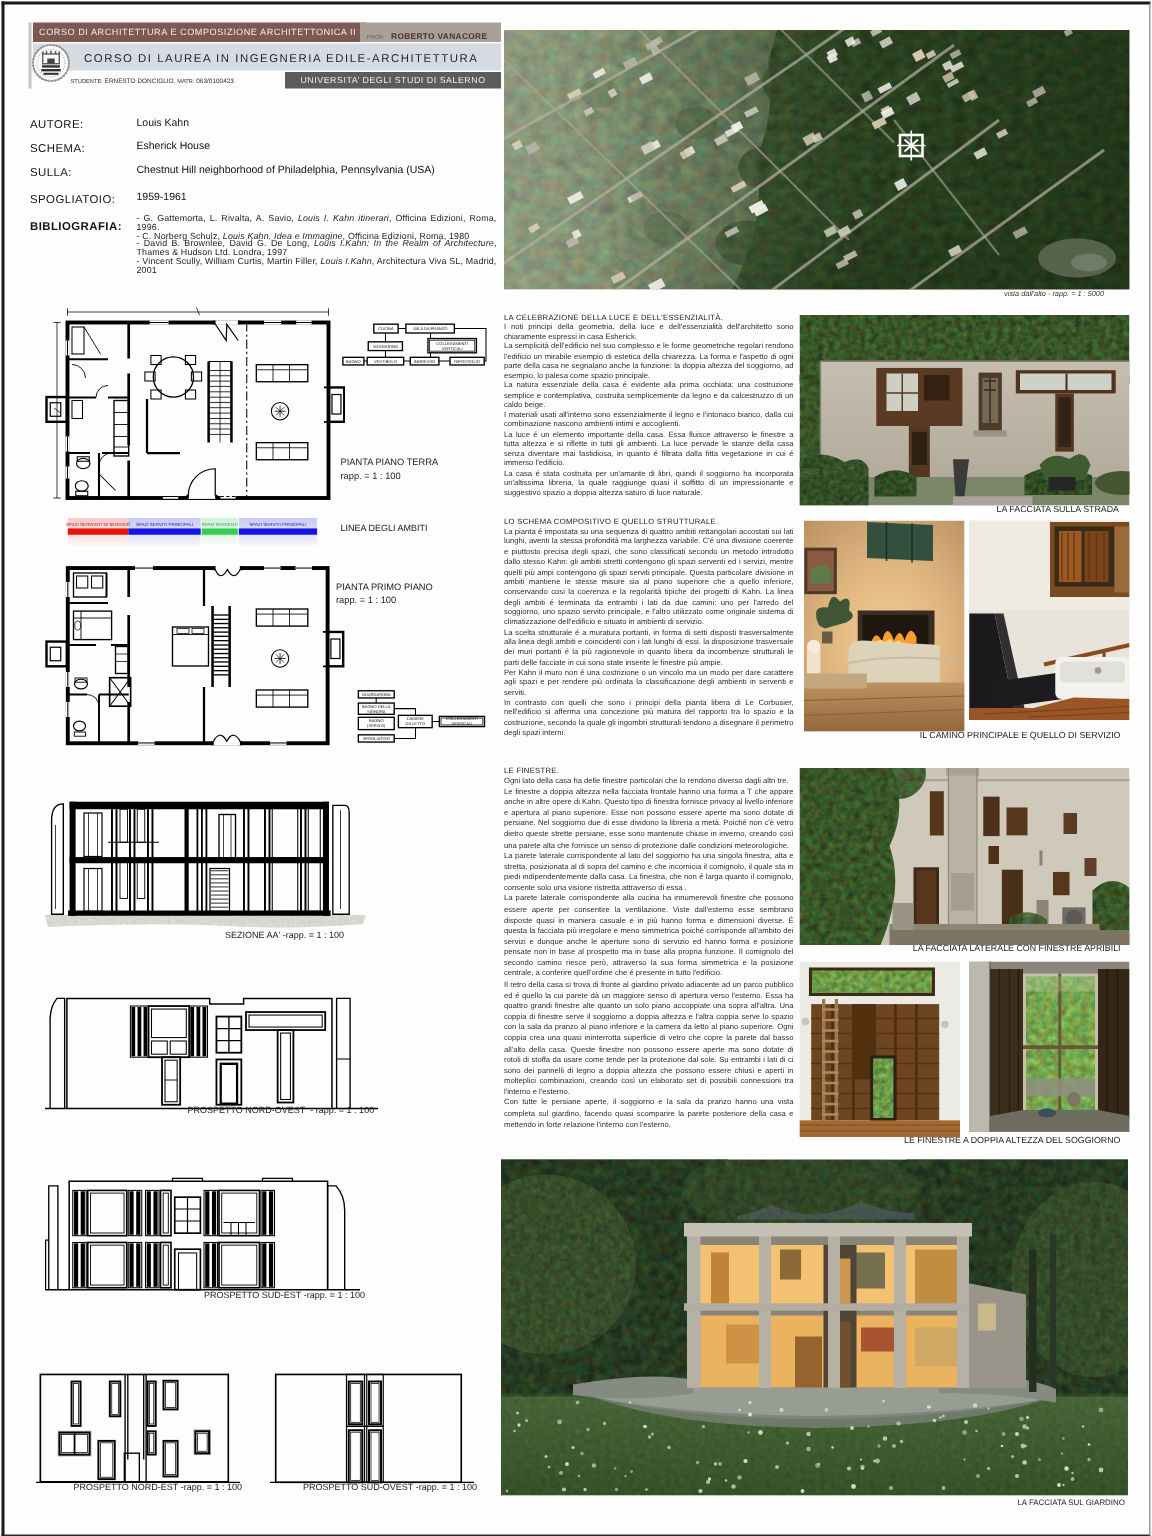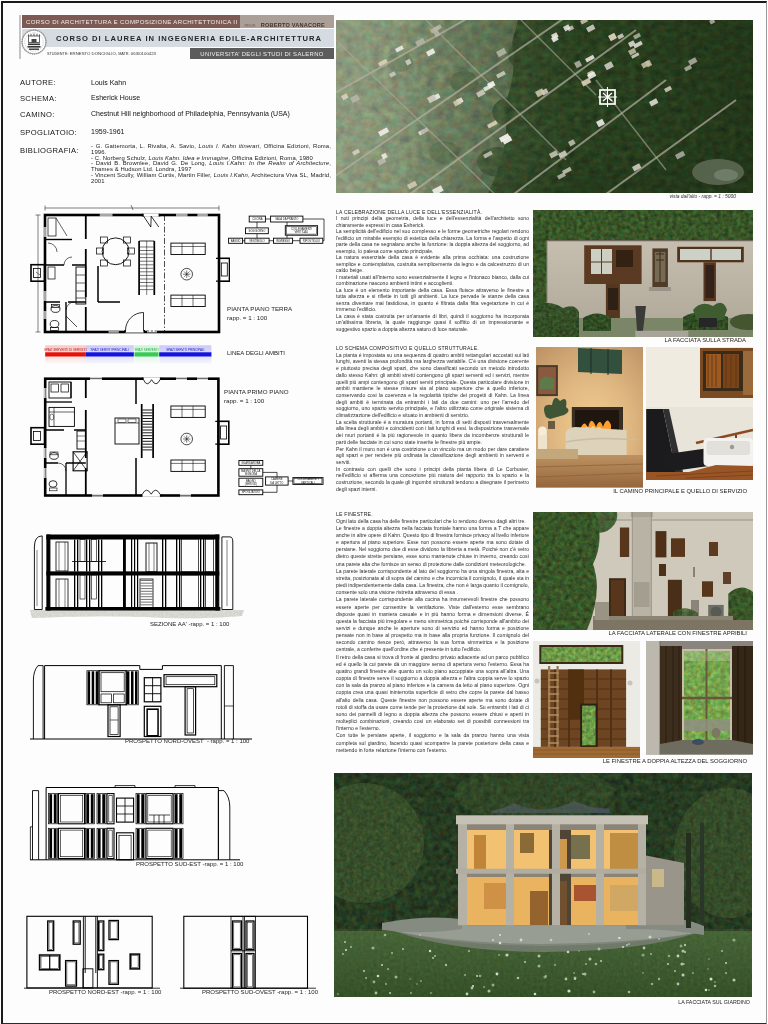--- a/index.html
+++ b/index.html
@@ -6,21 +6,21 @@
 body{width:768px;height:1024px;position:relative;background:#fdfdfd;font-family:"Liberation Sans",sans-serif;overflow:hidden;}
 .abs{position:absolute;}
 #frame{left:1px;top:1px;width:763px;height:1020px;border-left:2px solid #1a1a1a;border-top:2px solid #1a1a1a;border-bottom:2px solid #2a2a2a;border-right:1px solid #999;}
 
 #spine{left:19px;top:15px;width:2px;height:44px;background:#c4c4c4;}
 #bar1{left:22px;top:15px;width:218px;height:13px;background:#7c5a53;color:#f0ebe8;font-size:6.1px;letter-spacing:.35px;line-height:13px;white-space:nowrap;padding-left:4px;}
 #bar1b{left:240px;top:15px;width:94px;height:13px;background:#aba098;line-height:13px;white-space:nowrap;}
 #bar1b .p{font-size:4px;color:#6b5a52;}
 #bar1b .n{font-size:5.6px;color:#46332c;font-weight:bold;letter-spacing:.2px;}
 #band2{left:22px;top:28.5px;width:312px;height:18.5px;background:#d5dbe0;}
-#band2 .t{position:absolute;left:34px;top:5.2px;font-size:7.6px;color:#23272b;letter-spacing:1.02px;white-space:nowrap;font-weight:bold;}
+#band2 .t{position:absolute;left:34px;top:5.2px;font-size:7.6px;color:#23272b;letter-spacing:1.02px;white-space:nowrap;font-weight:normal;}
 #band3l{left:47px;top:47.5px;width:143px;height:11.5px;font-size:4.3px;color:#37322e;line-height:11.5px;white-space:nowrap;}
 #band3r{left:190px;top:47.5px;width:144px;height:11.5px;background:#5c5c5c;color:#eee;font-size:5.9px;letter-spacing:.35px;text-align:center;line-height:12px;white-space:nowrap;}
 
 .lab{font-size:7.6px;color:#141414;letter-spacing:.3px;}
 .val{font-size:7px;color:#111;}
 #bib{left:91px;top:143.8px;width:240px;font-size:5.9px;line-height:5.87px;color:#1c1c1c;text-align:justify;letter-spacing:0.12px;}
 #bib i{font-style:italic;}
 
 .tblock{width:193px;font-size:5.34px;line-height:7.33px;color:#2e2e2e;text-align:justify;}
 .tblock .hd{letter-spacing:.2px;color:#1a1a1a;}
@@ -50,25 +50,25 @@
  <path d="M10.5 13.5 L10.5 10 L15.5 10 L15.5 13.5 Z" fill="#444"></path>
  <rect x="7" y="14.5" width="12" height="1.6" fill="#333"></rect>
  <rect x="6.5" y="17" width="13" height="1.6" fill="#333"></rect>
  <rect x="8" y="19.5" width="10" height="1.4" fill="#333"></rect>
 </svg>
 
 <div class="abs lab" style="left:20px;top:78px;">AUTORE:</div>
 <div class="abs val" style="left:91px;top:78.5px;">Louis Kahn</div>
 <div class="abs lab" style="left:20px;top:93.5px;">SCHEMA:</div>
 <div class="abs val" style="left:91px;top:94px;">Esherick House</div>
-<div class="abs lab" style="left:20px;top:110px;">CAMINO:</div>
+<div class="abs lab" style="left:20px;top:110px;">SULLA:</div>
 <div class="abs val" style="left:91px;top:109.5px;">Chestnut Hill neighborhood of Philadelphia, Pennsylvania (USA)</div>
 <div class="abs lab" style="left:20px;top:127.5px;">SPOGLIATOIO:</div>
 <div class="abs val" style="left:91px;top:128px;">1959-1961</div>
-<div class="abs lab" style="left:20px;top:145.5px;">BIBLIOGRAFIA:</div>
+<div class="abs lab" style="left:20px;top:145.5px;font-weight:bold;">BIBLIOGRAFIA:</div>
 <div id="bib" class="abs">- G. Gattemorta, L. Rivalta, A. Savio, <i>Louis I. Kahn itinerari</i>, Officina Edizioni, Roma, 1996.<br>- C. Norberg Schulz, <i>Louis Kahn. Idea e Immagine</i>, Officina Edizioni, Roma, 1980<br>- David B. Brownlee, David G. De Long, <i>Louis I.Kahn: In the Realm of Architecture</i>, Thames &amp; Hudson Ltd. Londra, 1997<br>- Vincent Scully, William Curtis, Martin Filler, <i>Louis I.Kahn</i>, Architectura Viva SL, Madrid, 2001</div>
 
 <div class="abs" id="aerial" style="left:336px;top:20px;"><svg width="417" height="173" viewBox="0 0 417 173">
       <defs>
 <filter id="nza" color-interpolation-filters="sRGB" x="0" y="0" width="100%" height="100%">
           <feTurbulence type="fractalNoise" baseFrequency="0.11 0.13" numOctaves="4" seed="7"></feTurbulence>
           <feColorMatrix type="matrix" values="0.30 0.06 0 0 0.22  0.08 0.30 0 0 0.29  0 0.16 0.12 0 0.20  0 0 0 0 1"></feColorMatrix>
           <feComposite in2="SourceGraphic" operator="in"></feComposite>
         </filter>
 <filter id="nzb" color-interpolation-filters="sRGB" x="0" y="0" width="100%" height="100%">

